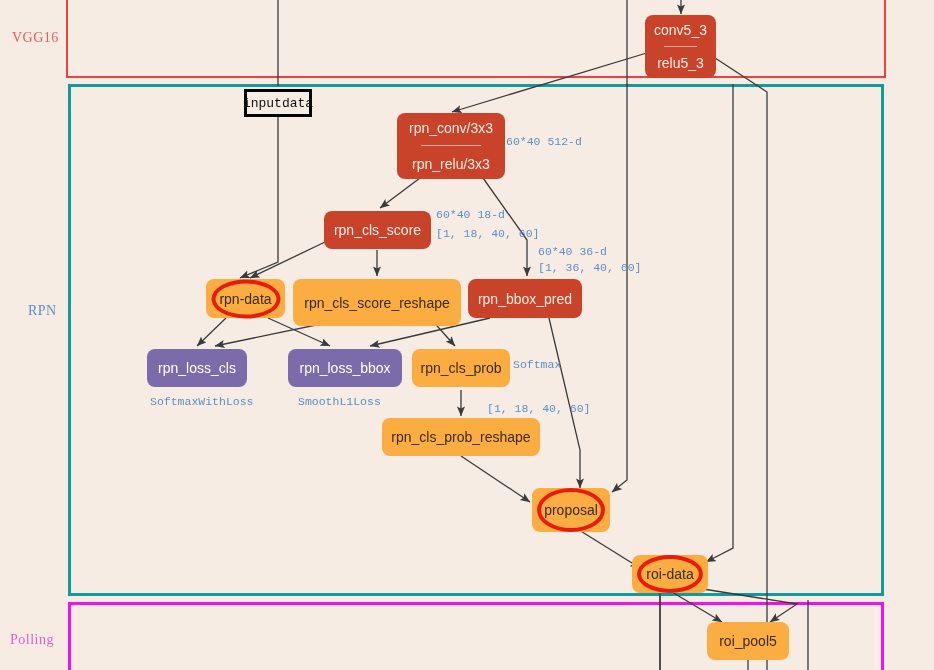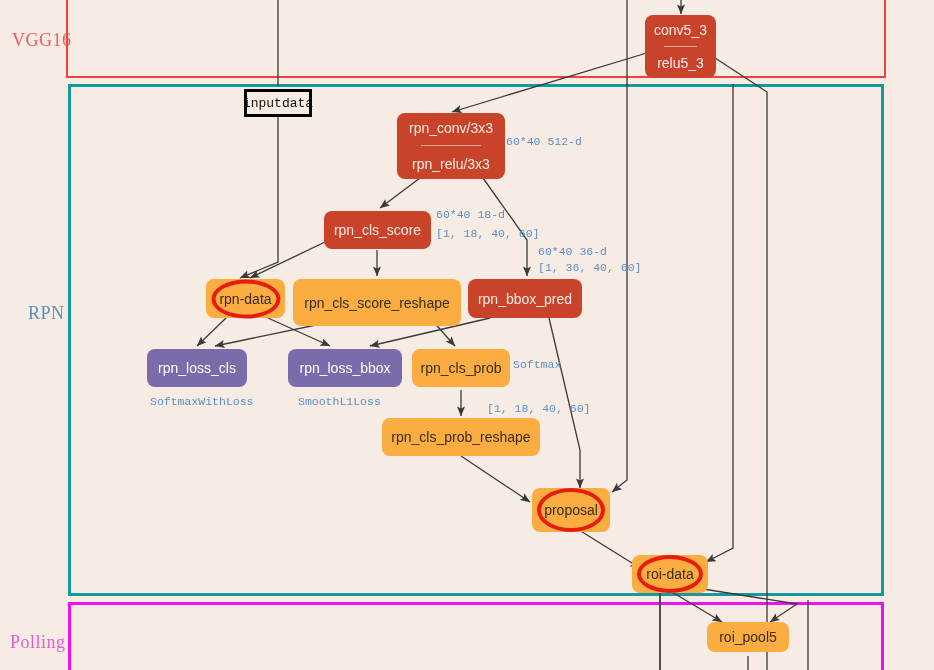--- a/index.html
+++ b/index.html
@@ -7,21 +7,21 @@
     width:934px;height:670px;
     background:#f7ece3;
     font-family:"Liberation Sans",sans-serif;
     overflow:hidden;
     position:relative;
   }
   #stage{position:absolute;left:0;top:0;width:934px;height:670px;}
 
   
   .group-frame{position:absolute;box-sizing:border-box;background:transparent;}
-  .group-label{position:absolute;font-family:"Liberation Serif",serif;font-size:18px;letter-spacing:.5px;}
+  .group-label{position:absolute;font-family:"Liberation Serif",serif;font-size:14px;letter-spacing:.5px;}
 
   #frame-vgg16{left:66px;top:-4px;width:820px;height:82px;border:2px solid #f04040;}
   #label-vgg16{left:12px;top:30px;color:#f05b5b;}
 
   #frame-rpn{left:68px;top:84px;width:816px;height:512px;border:3px solid #119ba0;}
   #label-rpn{left:28px;top:303px;color:#5b8fc9;text-align:right;}
 
   #frame-polling{left:68px;top:602px;width:816px;height:76px;border:3px solid #f010f0;}
   #label-polling{left:10px;top:632px;color:#e060d0;}
 
@@ -187,21 +187,21 @@
   </div>
 
   <div class="node orange marked" style="left:532px;top:488px;width:78px;height:44px;">
     <span class="lbl">proposal</span>
   </div>
 
   <div class="node orange marked" style="left:632px;top:555px;width:76px;height:38px;">
     <span class="lbl">roi-data</span>
   </div>
 
-  <div class="node orange" style="left:707px;top:622px;width:82px;height:30px;">
+  <div class="node orange" style="left:707px;top:622px;width:82px;height:38px;">
     <span class="lbl">roi_pool5</span>
   </div>
 
   <div class="anno" style="left:506px;top:134px;">60*40 512-d</div>
 
   <div class="anno" style="left:436px;top:207px;">60*40 18-d</div>
   <div class="anno" style="left:436px;top:226px;">[1, 18, 40, 60]</div>
 
   <div class="anno" style="left:538px;top:244px;">60*40 36-d</div>
   <div class="anno" style="left:538px;top:260px;">[1, 36, 40, 60]</div>

